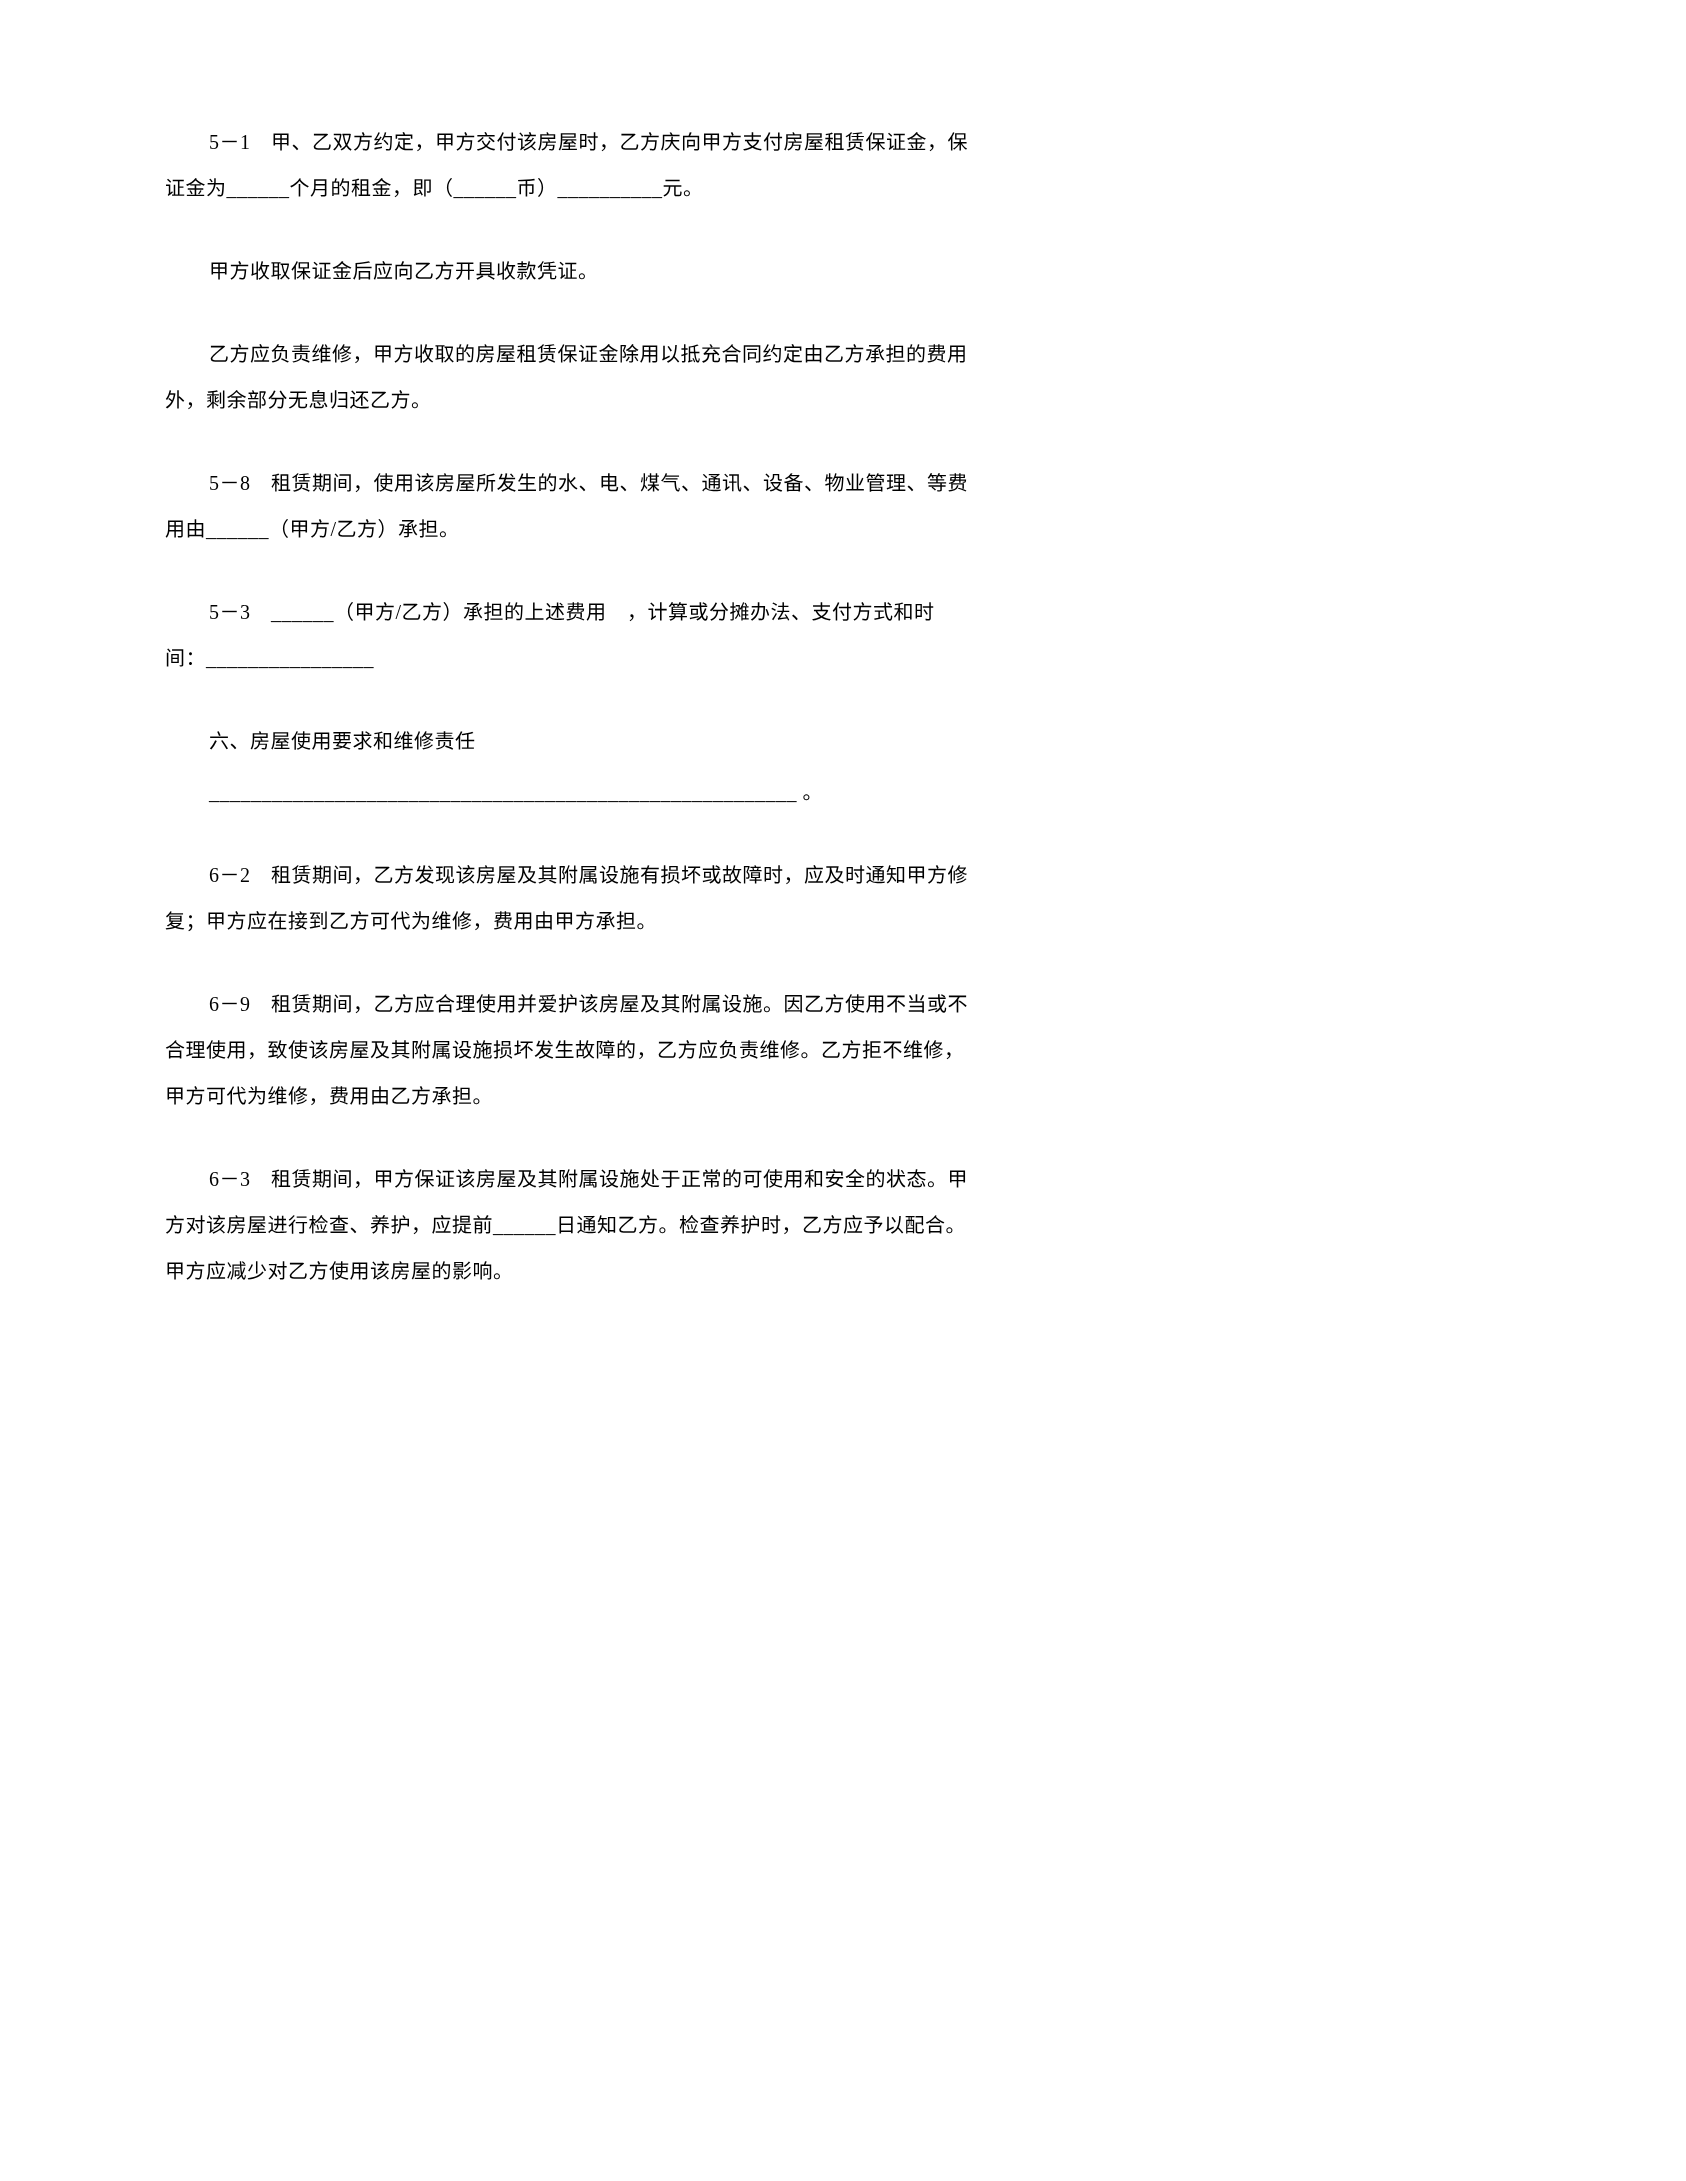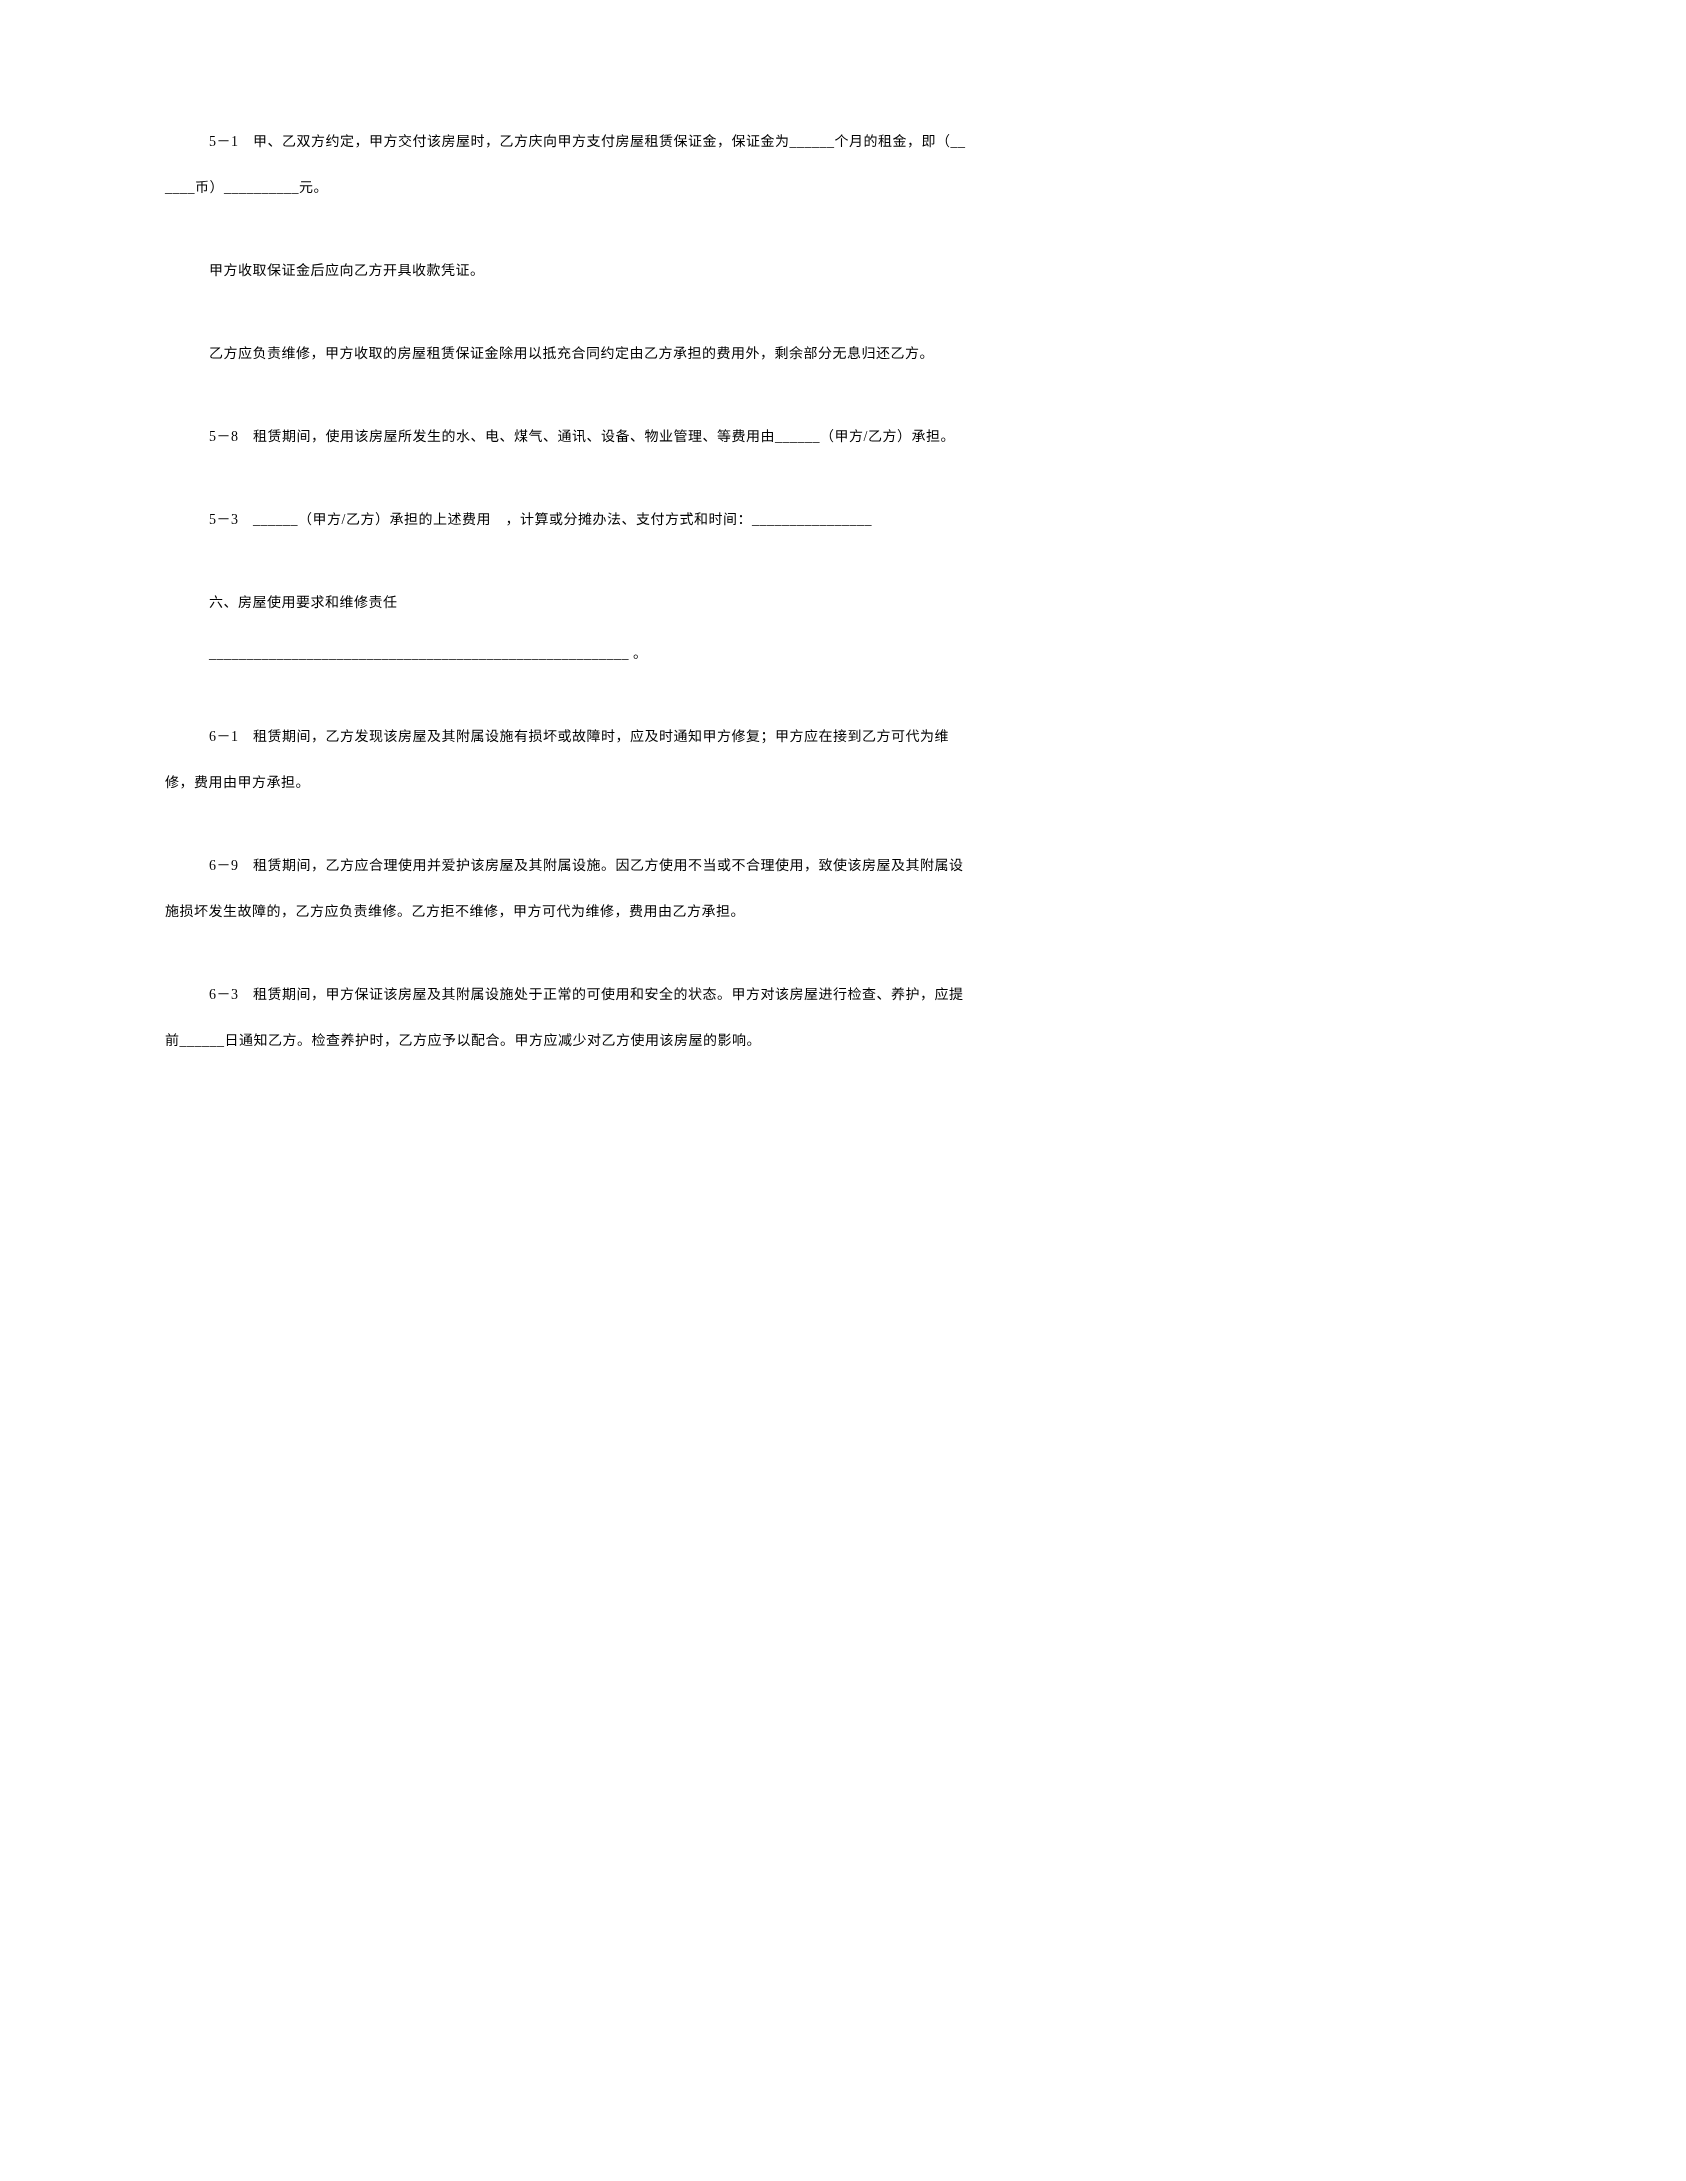--- a/index.html
+++ b/index.html
@@ -9,21 +9,21 @@
       background: #ffffff;
     }
 
     .page {
       position: relative;
       width: 1686px;
       height: 2127px;
       background: #ffffff;
       color: #000000;
       font-family: "Liberation Serif", "DejaVu Serif", serif;
-      font-size: 14px;
+      font-size: 20px;
       line-height: 46px;
       padding: 119px 716px 0 165px;
       overflow: hidden;
     }
 
     .para {
       text-indent: 44px;
       margin-bottom: 37px;
       word-break: break-all;
       letter-spacing: 0.5px;
@@ -50,20 +50,20 @@
   <p class="para">乙方应负责维修，甲方收取的房屋租赁保证金除用以抵充合同约定由乙方承担的费用外，剩余部分无息归还乙方。</p>
 
   <p class="para">5－8　租赁期间，使用该房屋所发生的水、电、煤气、通讯、设备、物业管理、等费用由______（甲方/乙方）承担。</p>
 
   <p class="para">5－3　______（甲方/乙方）承担的上述费用　，计算或分摊办法、支付方式和时间：________________</p>
 
   <p class="para section-heading">六、房屋使用要求和维修责任</p>
 
   <p class="para tight">________________________________________________________ 。</p>
 
-  <p class="para">6－1　租赁期间，乙方发现该房屋及其附属设施有损坏或故障时，应及时通知甲方修复；甲方应在接到乙方可代为维修，费用由甲方承担。</p>
+  <p class="para">6－2　租赁期间，乙方发现该房屋及其附属设施有损坏或故障时，应及时通知甲方修复；甲方应在接到乙方可代为维修，费用由甲方承担。</p>
 
   <p class="para">6－9　租赁期间，乙方应合理使用并爱护该房屋及其附属设施。因乙方使用不当或不合理使用，致使该房屋及其附属设施损坏发生故障的，乙方应负责维修。乙方拒不维修，甲方可代为维修，费用由乙方承担。</p>
 
   <p class="para">6－3　租赁期间，甲方保证该房屋及其附属设施处于正常的可使用和安全的状态。甲方对该房屋进行检查、养护，应提前______日通知乙方。检查养护时，乙方应予以配合。甲方应减少对乙方使用该房屋的影响。</p>
 
 </div>
 
 
 </body></html>

